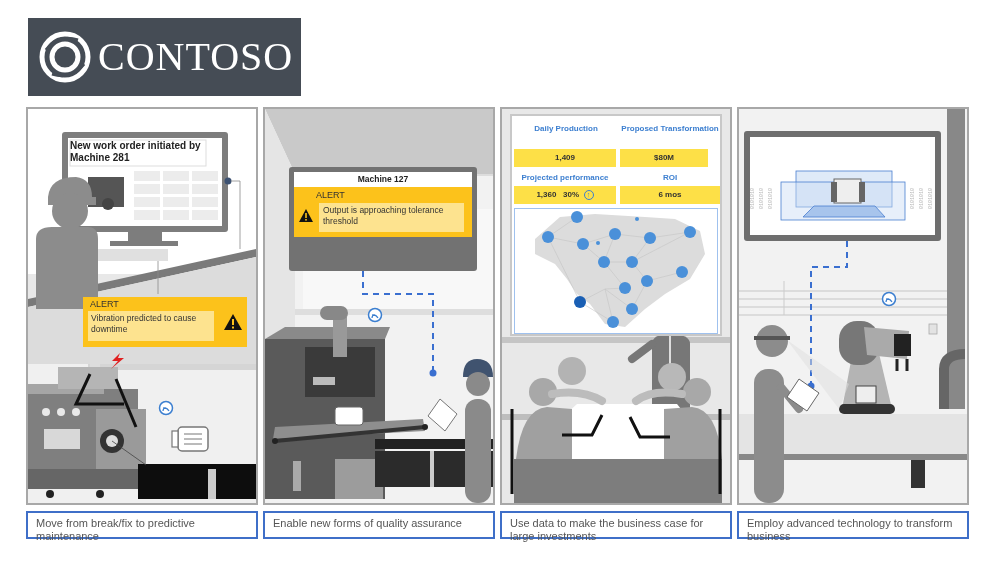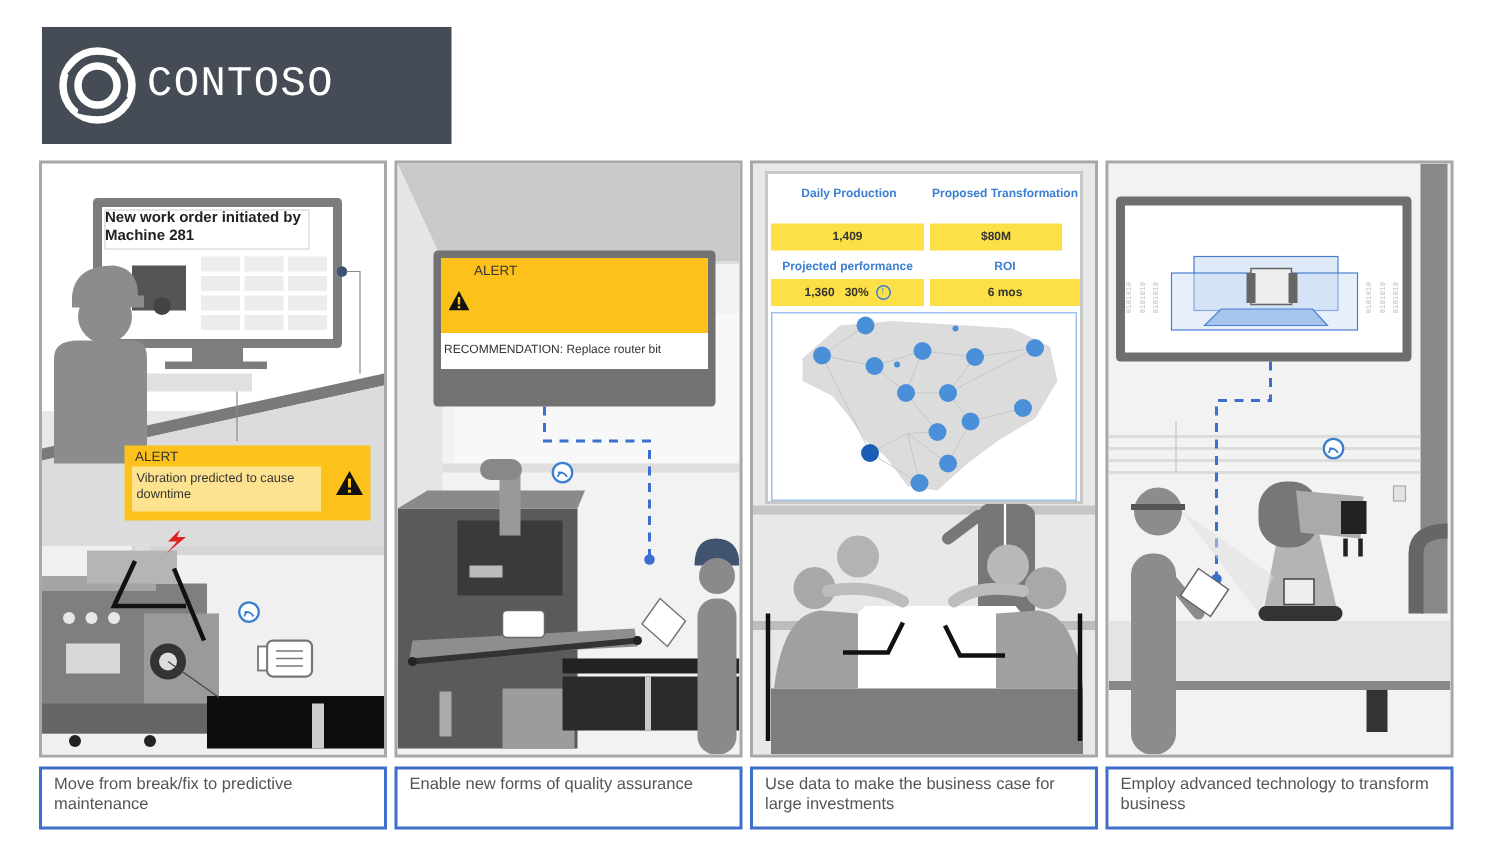--- a/index.html
+++ b/index.html
@@ -1,27 +1,27 @@
 <!DOCTYPE html>
 <html><head>
 <meta charset="utf-8">
 <style>
   * { box-sizing: border-box; margin: 0; padding: 0; }
   html, body { width: 999px; height: 567px; background: #ffffff; overflow: hidden; }
   body { position: relative; font-family: "Liberation Sans", sans-serif; }
 
   .logo { position: absolute; left: 28px; top: 18px; width: 273px; height: 78px; background: #454c55; }
   .logo-mark { position: absolute; left: 10px; top: 12px; width: 54px; height: 54px; }
-  .logo-text { position: absolute; left: 70px; top: 14px; font-size: 28px; color: #ffffff; letter-spacing: 1px; font-weight: normal; line-height: 50px; font-family: Liberation Mono, monospace; font-weight: 200; }
+  .logo-text { position: absolute; left: 70px; top: 14px; font-size: 40px; color: #ffffff; letter-spacing: 1px; font-weight: normal; line-height: 50px; font-family: Liberation Serif, serif; font-weight: 200; }
 
   .panel { position: absolute; top: 107px; width: 232px; height: 398px; border: 2px solid #a8a8a8; background: #f2f2f2; overflow: hidden; }
   .panel svg.scene { position: absolute; left: 0; top: 0; width: 228px; height: 394px; }
   .p1 { left: 26px; } .p2 { left: 263px; } .p3 { left: 500px; } .p4 { left: 737px; }
 
-  .caption { position: absolute; top: 511px; width: 232px; height: 42px; border: 2px solid #3f6fc8; background: #fff; padding: 4px 8px; font-size: 11px; line-height: 13px; color: #555; }
+  .caption { position: absolute; top: 511px; width: 232px; height: 28px; border: 2px solid #3f6fc8; background: #fff; padding: 4px 8px; font-size: 11px; line-height: 13px; color: #555; }
   .c1 { left: 26px; } .c2 { left: 263px; } .c3 { left: 500px; } .c4 { left: 737px; }
 
   
   .wo-title { position: absolute; left: 42px; top: 31px; width: 136px; text-align: left; font-size: 10px; font-weight: bold; color: #222; line-height: 12px; }
   .alert1 { position: absolute; left: 55px; top: 188px; width: 164px; height: 50px; background: #fcc21b; }
   .alert1 .alert-h { position: absolute; left: 7px; top: 2px; font-size: 9px; color: #333; }
   .alert1 .alert-b { position: absolute; left: 5px; top: 14px; width: 126px; height: 30px; background: #fde38f; font-size: 8.5px; color: #333; padding: 2px 3px; line-height: 11px; }
   .alert1 .warn { position: absolute; left: 140px; top: 16px; }
 
   
@@ -173,29 +173,30 @@
 
     <circle cx="110" cy="206" r="6.5" fill="#fff" stroke="#3c7fd0" stroke-width="1.5"></circle>
     <path d="M107 209 a3 3 0 0 1 3-3 M107 206 a6 6 0 0 1 6 3" stroke="#3c7fd0" stroke-width="1.2" fill="none"></path>
 
     <path d="M198 268 Q198 250 212 250 Q228 250 228 268" fill="#40536f"></path>
     <circle cx="213" cy="275" r="12" fill="#8a8a8a"></circle>
     <rect x="200" y="290" width="26" height="104" rx="12" fill="#8a8a8a"></rect>
     <polygon points="175,290 192,305 180,322 163,307" fill="#fff" stroke="#777"></polygon>
   </svg>
   <div class="mon2">
+    <div class="mon2-title">Machine 127</div>
     <div class="mon2-alert">
       <svg class="warn" width="14" height="13" viewBox="0 0 14 13">
         <polygon points="7,0 14,13 0,13" fill="#111"></polygon>
         <rect x="6.2" y="4" width="1.6" height="5" fill="#fcc21b"></rect>
           <rect x="6.2" y="10" width="1.6" height="1.6" fill="#fcc21b"></rect>
       </svg>
       <div class="alert-h">ALERT</div>
+      <div class="alert-b">Output is approaching tolerance threshold</div>
     </div>
-    <div class="mon2-rec">RECOMMENDATION: Replace router bit</div>
   </div>
 </div>
 <div class="caption c2">Enable new forms of quality assurance</div>
 
 <div class="panel p3">
   <svg class="scene" viewBox="0 0 228 394">
     <rect width="228" height="394" fill="#e8e8e8"></rect>
     <rect x="0" y="228" width="228" height="6" fill="#c5c5c5"></rect>
     <rect x="0" y="305" width="228" height="6" fill="#bdbdbd"></rect>
 

